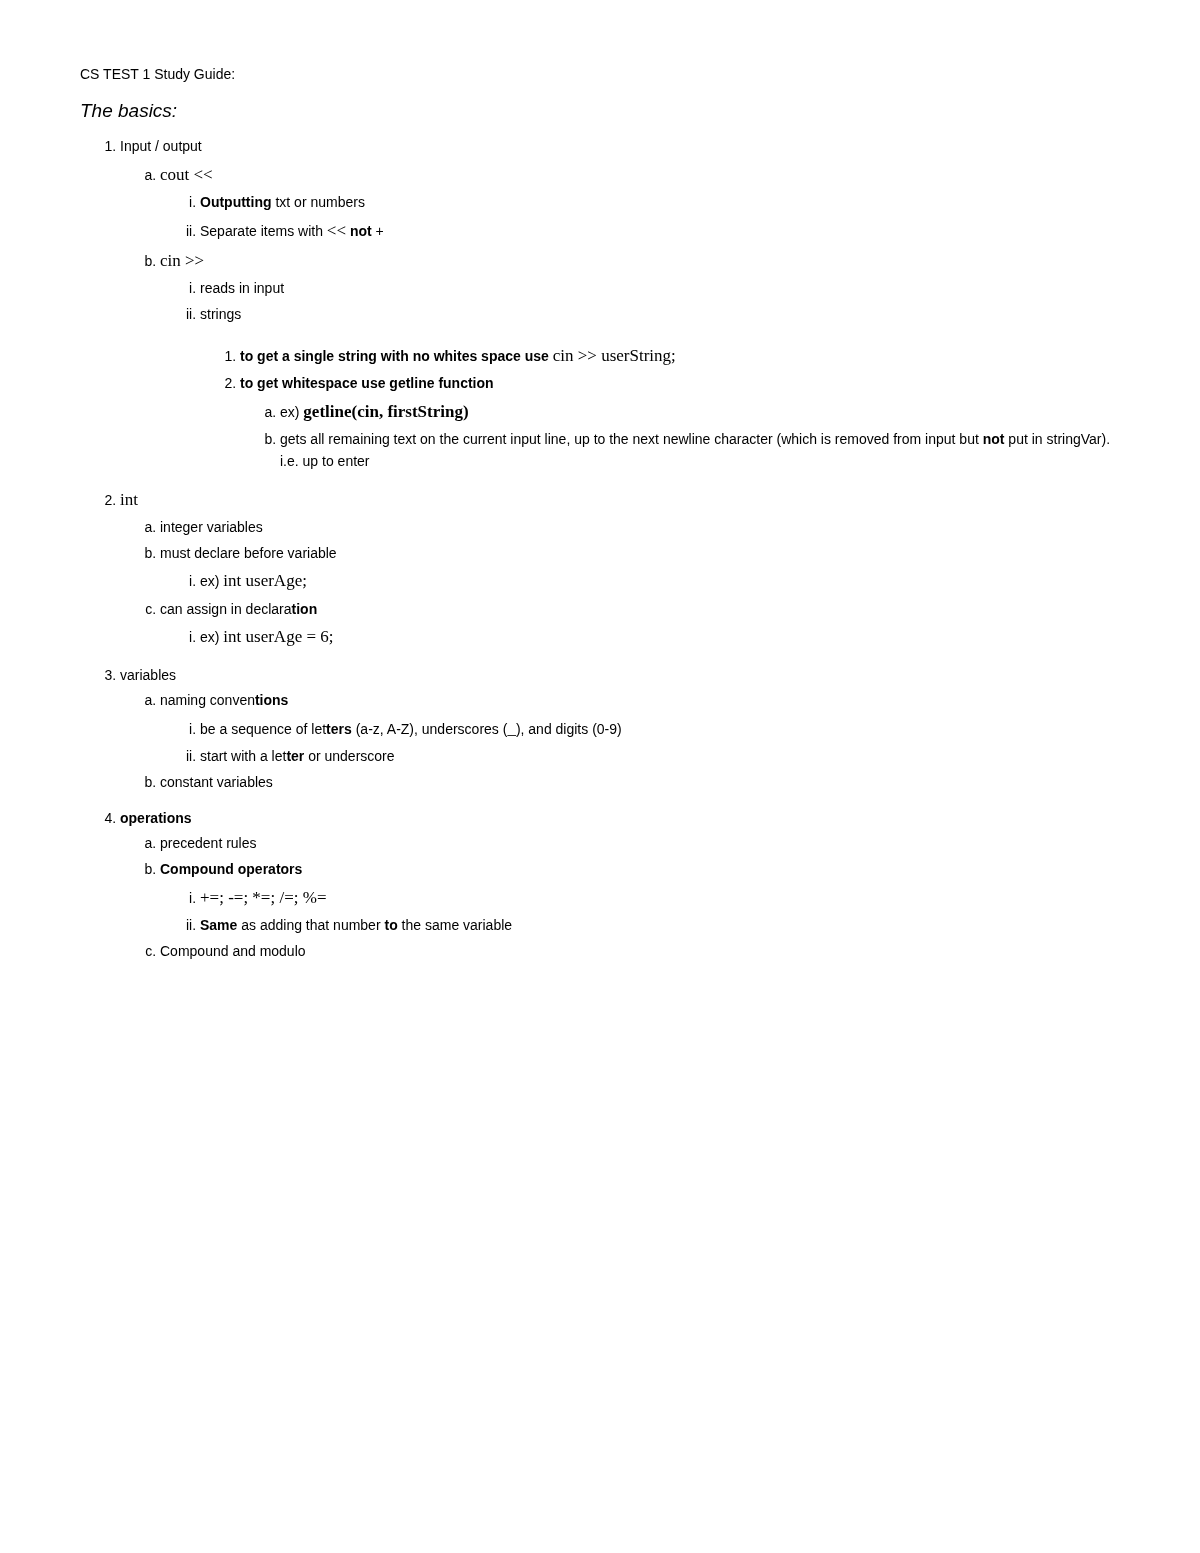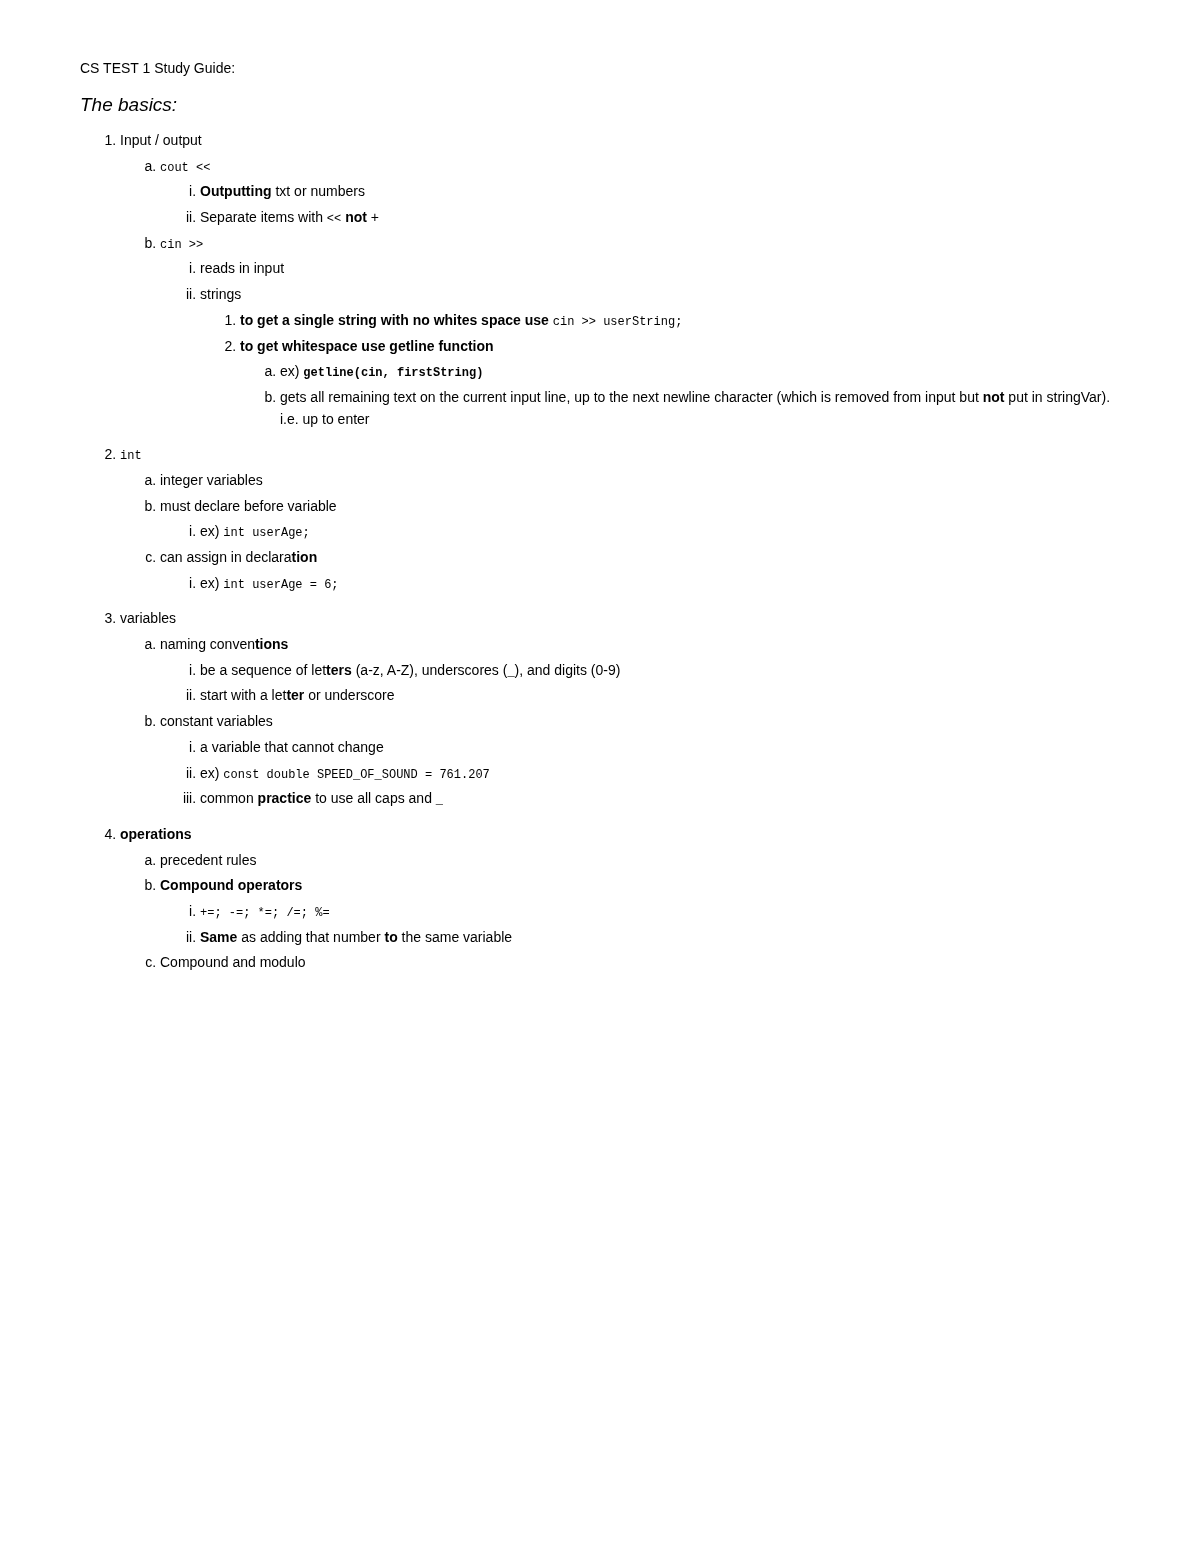--- a/index.html
+++ b/index.html
@@ -15,20 +15,21 @@
       color: #000000;
       padding: 60px 80px;
       max-width: 1200px;
       min-height: 1553px;
     }
 
     .page-title {
       font-size: 14px;
       font-weight: normal;
       margin-bottom: 18px;
+      margin-top: 6px;
     }
 
     .section-title {
       font-size: 19px;
       font-style: italic;
       margin-bottom: 14px;
     }
 
     ol.level1 {
       list-style: decimal;
@@ -59,42 +60,42 @@
     }
 
     ol.lower-roman > li {
       margin-bottom: 4px;
       font-size: 14px;
     }
 
     ol.decimal-sub {
       list-style: decimal;
       padding-left: 40px;
-      margin-top: 4px;
+      margin-top: 17px;
     }
 
     ol.decimal-sub > li {
       margin-bottom: 4px;
       font-size: 14px;
     }
 
     ol.lower-alpha-sub {
       list-style: lower-alpha;
       padding-left: 40px;
       margin-top: 4px;
     }
 
     ol.lower-alpha-sub > li {
       margin-bottom: 4px;
       font-size: 14px;
     }
 
     code, .mono {
-      font-family: Liberation Mono, monospace;
-      font-size: 12px;
+      font-family: Liberation Serif, serif;
+      font-size: 17px;
     }
 
     .bold {
       font-weight: bold;
     }
 
     li {
       line-height: 1.55;
     }
   </style>
@@ -192,31 +193,20 @@
             <li>
               <span>be a sequence of let<span class="bold">ters</span> (a-z, A-Z), underscores (<span class="mono">_</span>), and digits (0-9)</span>
             </li>
             <li>
               <span>start with a let<span class="bold">ter</span> or underscore</span>
             </li>
           </ol>
         </li>
         <li>
           <span>constant variables</span>
-          <ol class="lower-roman">
-            <li>
-              <span>a variable that cannot change</span>
-            </li>
-            <li>
-              <span>ex) <span class="mono">const double SPEED_OF_SOUND = 761.207</span></span>
-            </li>
-            <li>
-              <span>common <span class="bold">prac<span class="bold">tice</span></span> to use all caps and <span class="mono">_</span></span>
-            </li>
-          </ol>
         </li>
       </ol>
     </li>
 
     <li>
       <span class="bold">opera<span class="bold">tions</span></span>
       <ol class="lower-alpha">
         <li>
           <span>precedent rules</span>
         </li>

